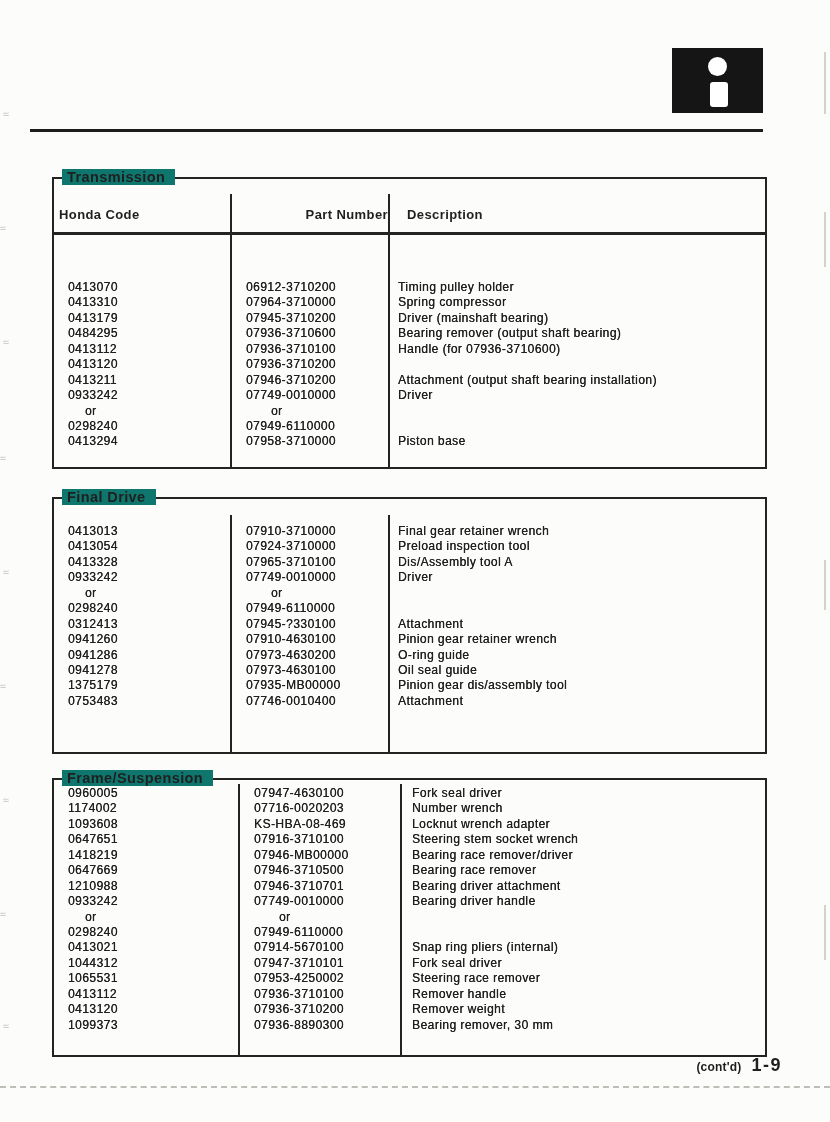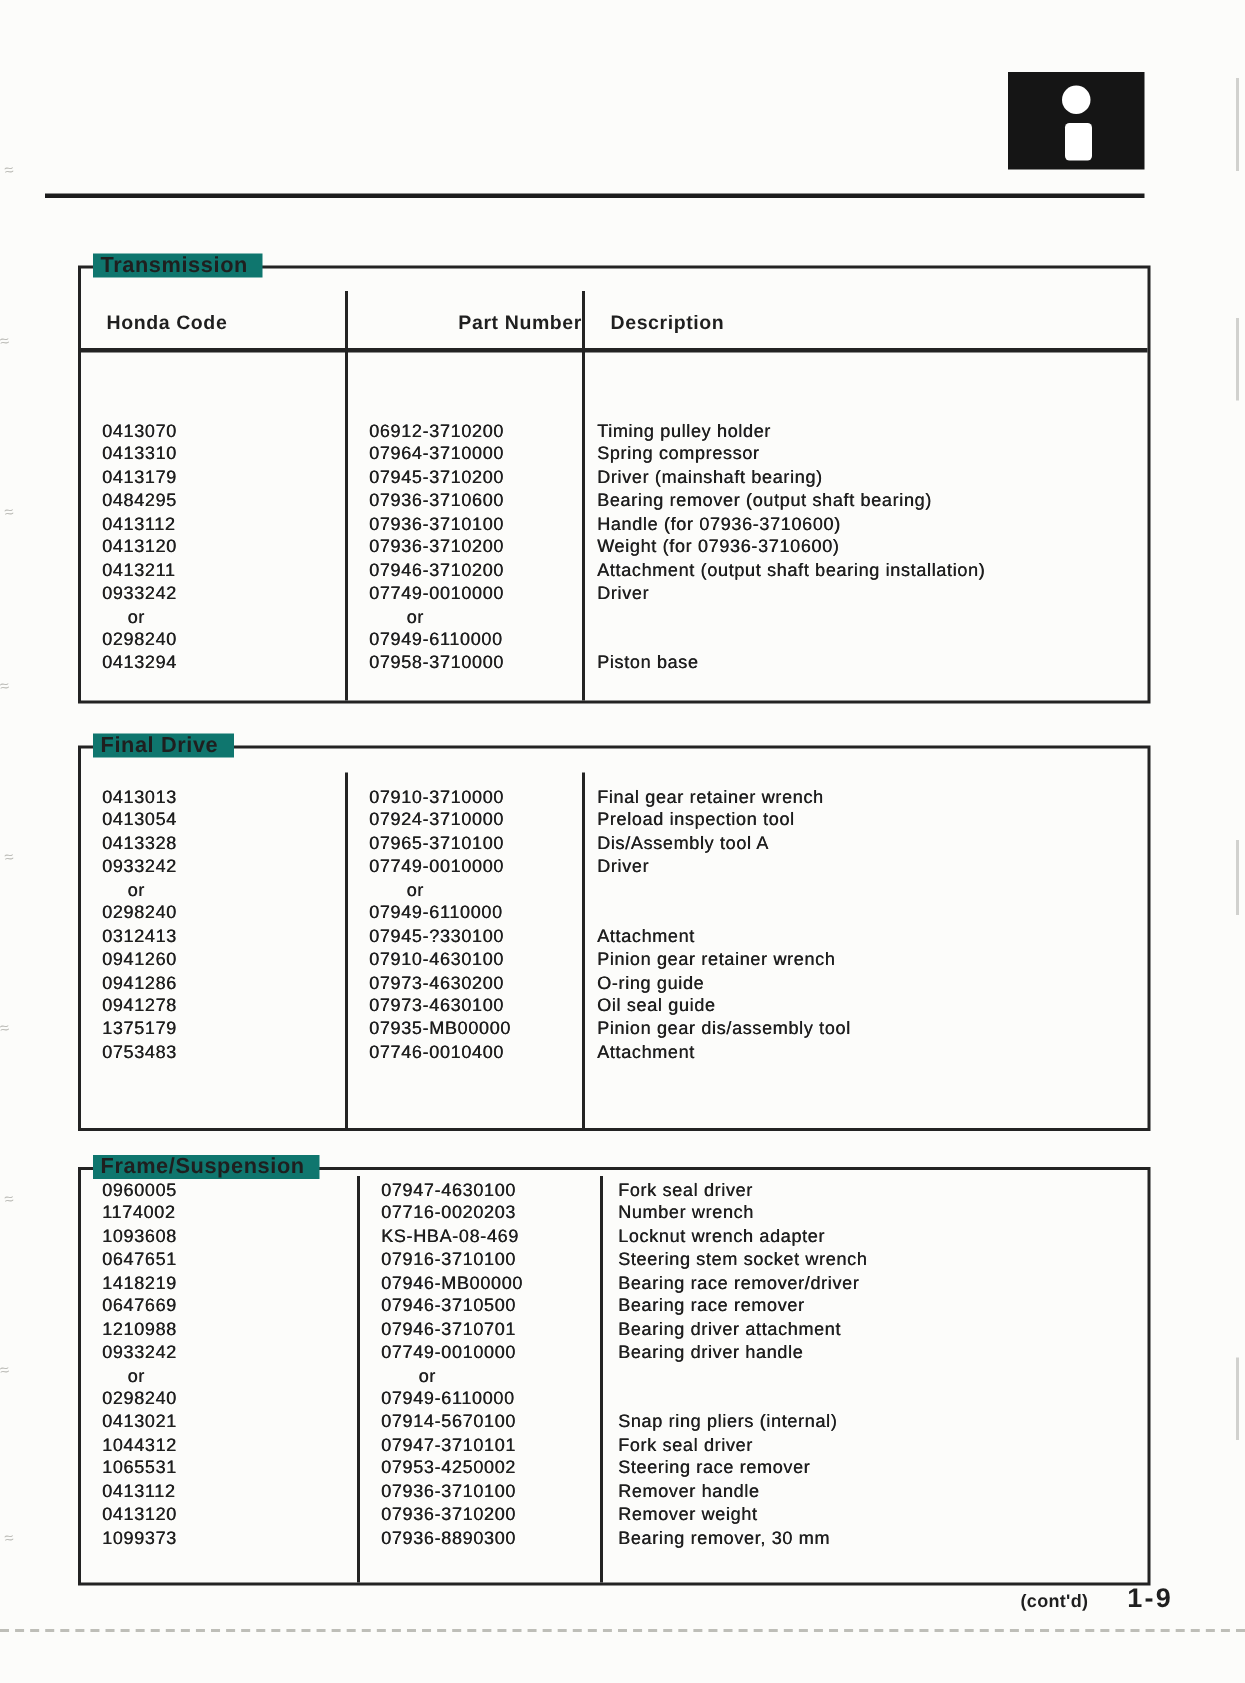--- a/index.html
+++ b/index.html
@@ -30,37 +30,37 @@
     padding:0 10px 0 5px;font-weight:bold;font-size:14.5px;letter-spacing:.4px;white-space:nowrap;
   }
   .vdiv{position:absolute;width:2px;background:#232323;bottom:0;}
   #sec-0 .v1,#sec-1 .v1{left:176px;} #sec-0 .v2,#sec-1 .v2{left:334px;}
   #sec-0 .vdiv{top:15px;} #sec-1 .vdiv{top:16px;} #sec-2 .vdiv{top:4px;}
   #sec-2 .v1{left:184px;} #sec-2 .v2{left:346px;}
 
   
   .table-header{position:absolute;top:28px;left:0;right:0;display:grid;
     grid-template-columns:176px 158px 1fr;font-weight:bold;font-size:13px;letter-spacing:.4px;}
-  .table-header .h0{padding-left:17px;} .table-header .h1{padding-left:0;text-align:right;} .table-header .h2{padding-left:19px;}
+  .table-header .h0{padding-left:5px;} .table-header .h1{padding-left:0;text-align:right;} .table-header .h2{padding-left:19px;}
   .header-rule{position:absolute;top:53px;left:0;right:0;height:2.5px;background:#232323;}
 
   
   .rows{position:absolute;left:0;right:0;font-size:12px;letter-spacing:.45px;
     text-shadow:.25px 0 0 currentColor;}
   #sec-0 .rows{top:82px;margin-top:19px;} #sec-1 .rows{top:25px;} #sec-2 .rows{top:6px;}
   .row{display:grid;height:15.45px;line-height:15.45px;}
   #sec-0 .row,#sec-1 .row{grid-template-columns:176px 158px 1fr;}
   #sec-2 .row{grid-template-columns:184px 162px 1fr;}
   .c0{padding-left:14px;} .c1{padding-left:16px;} .c2{padding-left:10px;}
   #sec-2 .c2{padding-left:12px;}
   .c0.or{padding-left:31px;} .c1.or{padding-left:41px;}
   .cell{overflow:hidden;white-space:nowrap;}
 
   
-  #footer{position:absolute;top:1055px;right:48px;display:flex;align-items:baseline;gap:26px;}
+  #footer{position:absolute;top:1055px;right:48px;display:flex;align-items:baseline;gap:10px;}
   #contd{font-size:12px;font-weight:bold;letter-spacing:.2px;}
   #pageno{font-size:18px;font-weight:bold;letter-spacing:1.5px;}
 
   
   .squig{position:absolute;left:1px;color:#8d8d86;opacity:.55;font-size:11px;
     transform:rotate(-8deg);letter-spacing:-1px;}
   .edge{position:absolute;left:824px;width:1.5px;background:rgba(130,130,122,.35);}
 </style>
 </head>
 <body>
@@ -106,21 +106,20 @@
           <div class="cell c2">Bearing remover (output shaft bearing)</div>
         </div>
         <div class="row">
           <div class="cell c0">0413112</div>
           <div class="cell c1">07936-3710100</div>
           <div class="cell c2">Handle (for 07936-3710600)</div>
         </div>
         <div class="row">
           <div class="cell c0">0413120</div>
           <div class="cell c1">07936-3710200</div>
-          <div class="cell c2">Weight (for 07936-3710600)</div>
         </div>
         <div class="row">
           <div class="cell c0">0413211</div>
           <div class="cell c1">07946-3710200</div>
           <div class="cell c2">Attachment (output shaft bearing installation)</div>
         </div>
         <div class="row">
           <div class="cell c0">0933242</div>
           <div class="cell c1">07749-0010000</div>
           <div class="cell c2">Driver</div>

